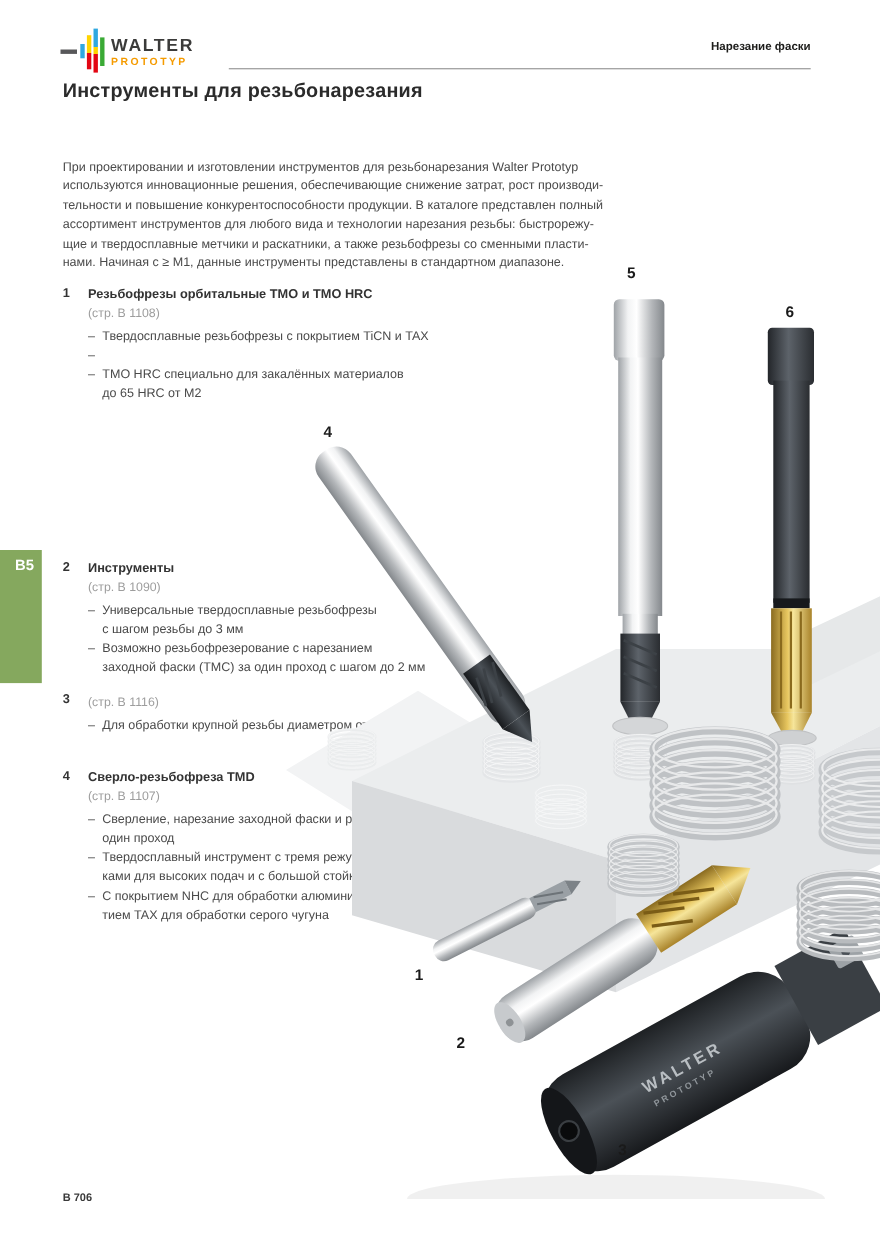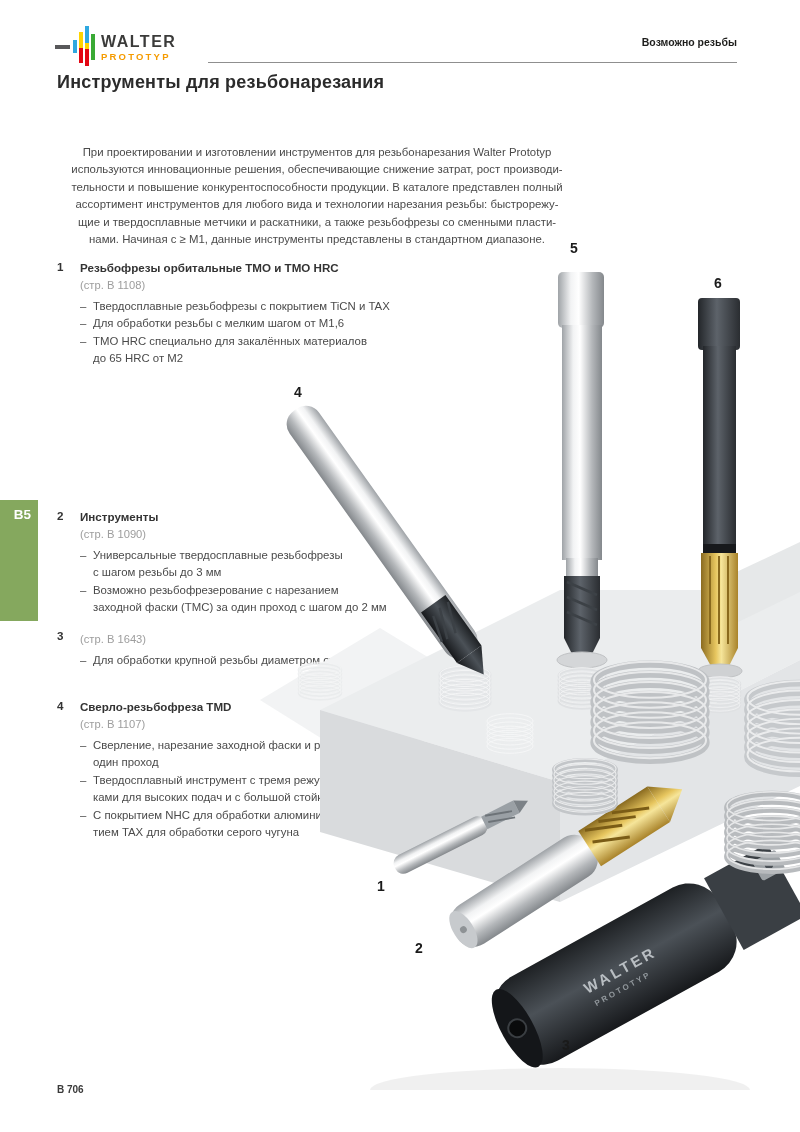--- a/index.html
+++ b/index.html
@@ -24,21 +24,21 @@
   .logo-text { margin-left:4px; margin-top:8px; }
   .logo-name { font-size:16px; font-weight:bold; letter-spacing:1.5px; color:#3b3b3a; line-height:16px; }
   .logo-sub  { font-size:9.5px; font-weight:bold; letter-spacing:2.2px; line-height:11px; margin-top:1px; }
 
   .header-label { position:absolute; top:36px; right:63px; font-size:10.5px; font-weight:bold; color:#1d1d1b; }
   .header-rule  { position:absolute; top:62px; left:208px; right:63px; height:1px; background:#8f8f8f; }
 
   
   .page-title { position:absolute; left:57px; top:72px; font-size:18px; font-weight:bold; color:#2b2b2b; letter-spacing:0.2px; }
   .intro { position:absolute; left:57px; top:144px; width:520px;
-           font-size:11.4px; line-height:17.4px; color:#4a4a4a; white-space:pre-line;text-align:center; }
+           font-size:11.4px; line-height:17.4px; color:#4a4a4a; white-space:pre-line; }
 
   
   .section { position:absolute; left:57px; width:420px; }
   .sec-1 { top:260px; } .sec-2 { top:509px; } .sec-3 { top:629px; } .sec-4 { top:699px; }
   .sec-num { position:absolute; left:0; top:0; font-size:11.6px; font-weight:bold; color:#333333; }
   .sec-body { margin-left:23px; }
   .sec-title { font-size:11.6px; font-weight:bold; color:#333333; line-height:15px; }
   .sec-ref   { font-size:11.2px; color:#9d9d9d; margin-top:4px; margin-bottom:6px; line-height:13px; }
   .bullet { display:flex; font-size:11.4px; line-height:17.4px; color:#4a4a4a; }
   .bullet .dash { flex:none; width:13px; }
@@ -72,21 +72,21 @@
       <div class="lm lm-bar1"></div>
       <div class="lm lm-bar2"></div>
     <div class="lm lm-bar3"></div>
       <div class="lm lm-bar4"></div>
   </div>
   <div class="logo-text">
     <div class="logo-name">WALTER</div>
     <div class="logo-sub" style="color: rgb(245, 155, 0);">PROTOTYP</div>
   </div>
 </div>
-<div class="header-label">Возможно резьбы</div>
+<div class="header-label">Нарезание фаски</div>
 <div class="header-rule"></div>
 
 <h1 class="page-title" style="margin:0;">Инструменты для резьбонарезания</h1>
 <p class="intro" style="margin:0;">При проектировании и изготовлении инструментов для резьбонарезания Walter Prototyp
 используются инновационные решения, обеспечивающие снижение затрат, рост производи-
 тельности и повышение конкурентоспособности продукции. В каталоге представлен полный
 ассортимент инструментов для любого вида и технологии нарезания резьбы: быстрорежу-
 щие и твердосплавные метчики и раскатники, а также резьбофрезы со сменными пласти-
 нами. Начиная с ≥ M1, данные инструменты представлены в стандартном диапазоне.</p>
 
@@ -96,21 +96,20 @@
       <div class="sec-body">
         <div class="sec-title">Резьбофрезы орбитальные TMO и TMO HRC</div>
         <div class="sec-ref">(стр. B 1108)</div>
         <div class="sec-bullets">
           <div class="bullet">
             <span class="dash">–</span>
             <span class="btext">Твердосплавные резьбофрезы с покрытием TiCN и TAX</span>
           </div>
           <div class="bullet">
             <span class="dash">–</span>
-            <span class="btext">Для обработки резьбы с мелким шагом от M1,6</span>
           </div>
           <div class="bullet">
             <span class="dash">–</span>
             <span class="btext">TMO HRC специально для закалённых материалов
 до 65 HRC от M2</span>
           </div>
         </div>
       </div>
     </div>
     <div class="section sec-2">
@@ -128,21 +127,21 @@
             <span class="dash">–</span>
             <span class="btext">Возможно резьбофрезерование с нарезанием
 заходной фаски (TMC) за один проход с шагом до 2 мм</span>
           </div>
         </div>
       </div>
     </div>
     <div class="section sec-3">
       <span class="sec-num">3</span>
       <div class="sec-body">
-        <div class="sec-ref">(стр. B 1643)</div>
+        <div class="sec-ref">(стр. B 1116)</div>
         <div class="sec-bullets">
           <div class="bullet">
             <span class="dash">–</span>
             <span class="btext">Для обработки крупной резьбы диаметром от M20</span>
           </div>
         </div>
       </div>
     </div>
     <div class="section sec-4">
       <span class="sec-num">4</span>

